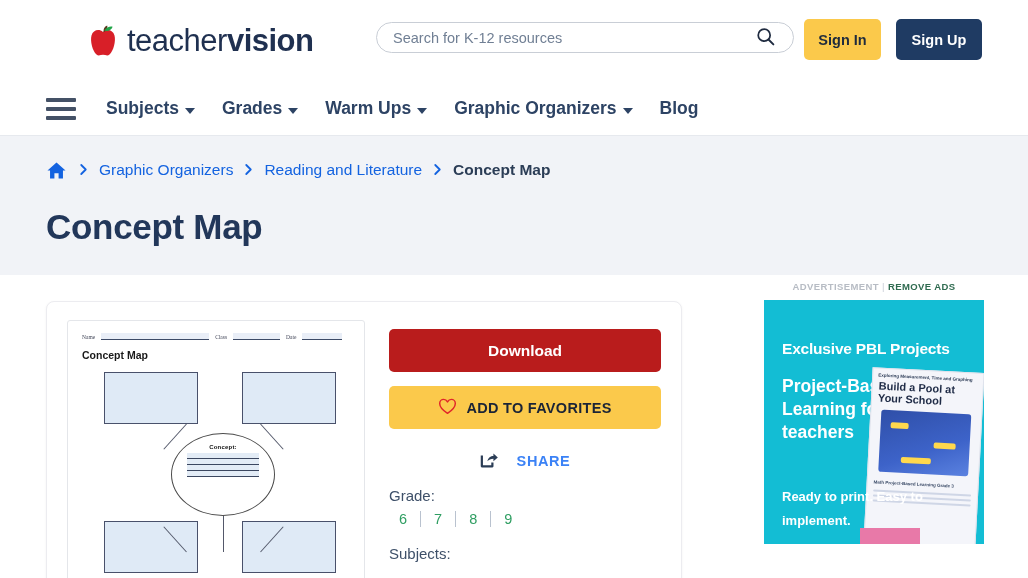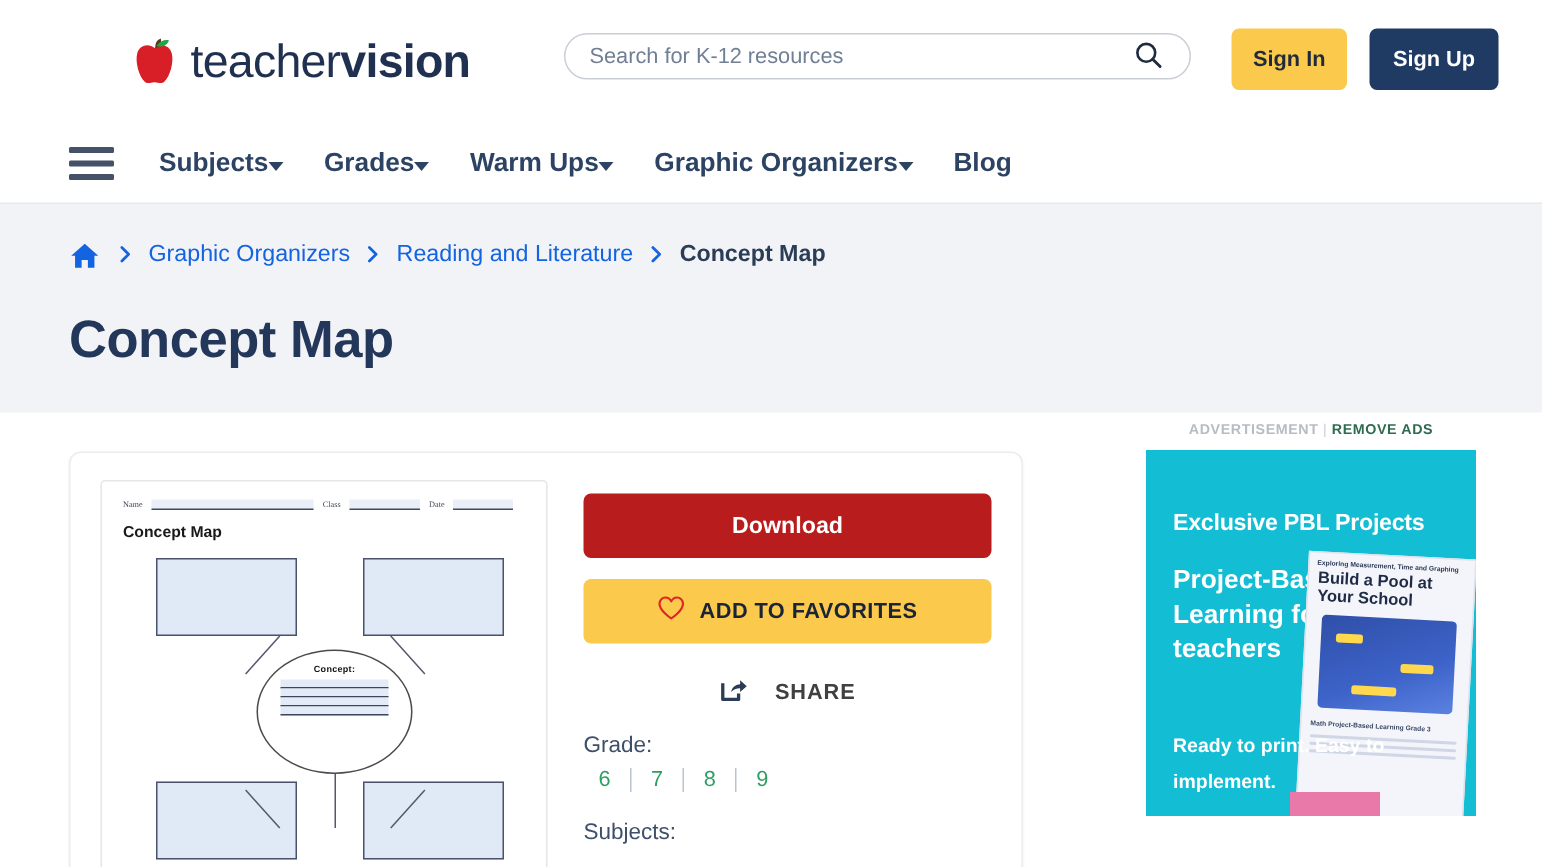--- a/index.html
+++ b/index.html
@@ -67,21 +67,21 @@
   .search-icon-btn {
     width: 24px; height: 24px;
     border: none; background: transparent;
     cursor: pointer;
     display: flex; align-items: center; justify-content: center;
     padding: 0;
   }
 
   .auth-btns {
     position: absolute;
-    right: 29px;
+    right: 46px;
     top: 19px;
     display: flex;
     gap: 15px;
   }
   .btn-signin {
     width: 77px; height: 41px;
     background: #fbc94b;
     color: #1f2b3d;
     border: none; border-radius: 5px;
     font-size: 14.5px; font-weight: 700;
@@ -121,21 +121,21 @@
   }
   .nav-item {
     font-size: 17.5px;
     font-weight: 600;
     color: #2d4364;
     margin-right: 27px;
     cursor: pointer;
     white-space: nowrap;
     display: inline-flex;
     align-items: center;
-    gap: 0;
+    gap: 6px;
   }
   .caret {
     width: 0; height: 0;
     border-left: 5px solid transparent;
     border-right: 5px solid transparent;
     border-top: 6px solid #2d4364;
     display: inline-block;
     position: relative;
     top: 2px;
   }
@@ -290,21 +290,21 @@
     letter-spacing: 0.3px;
     font-family: "Liberation Sans", sans-serif;
     cursor: pointer;
     display: flex; align-items: center; justify-content: center; gap: 9px;
   }
   .btn-share {
     width: 100%;
     margin-top: 16px;
     background: transparent;
     border: none;
-    color: #404040;
+    color: #3b82f6;
     font-size: 14.5px; font-weight: 600;
     letter-spacing: 0.6px;
     font-family: "Liberation Sans", sans-serif;
     cursor: pointer;
     display: flex; align-items: center; justify-content: center; gap: 18px;
     padding: 6px 0;
   }
   .meta-label {
     margin-top: 10px;
     font-size: 15px;

